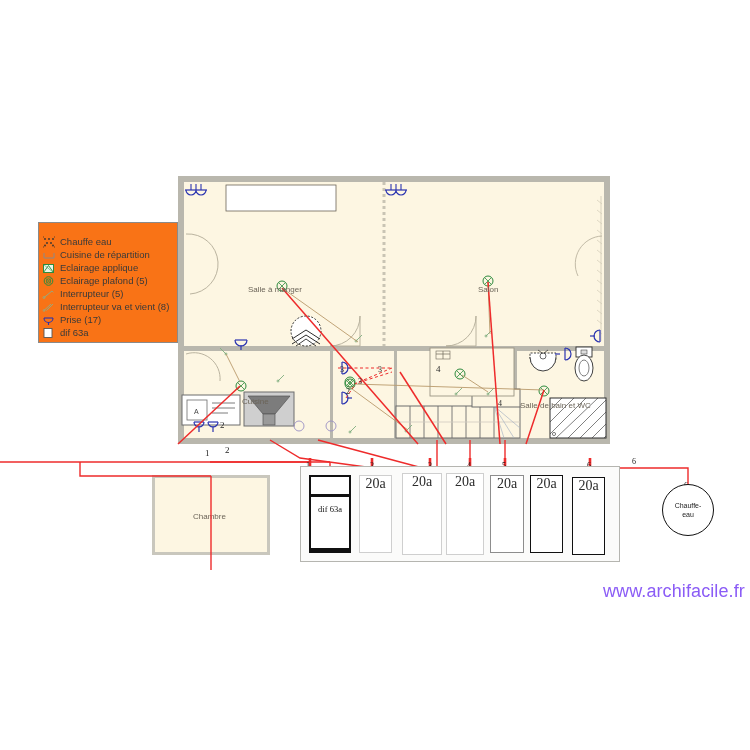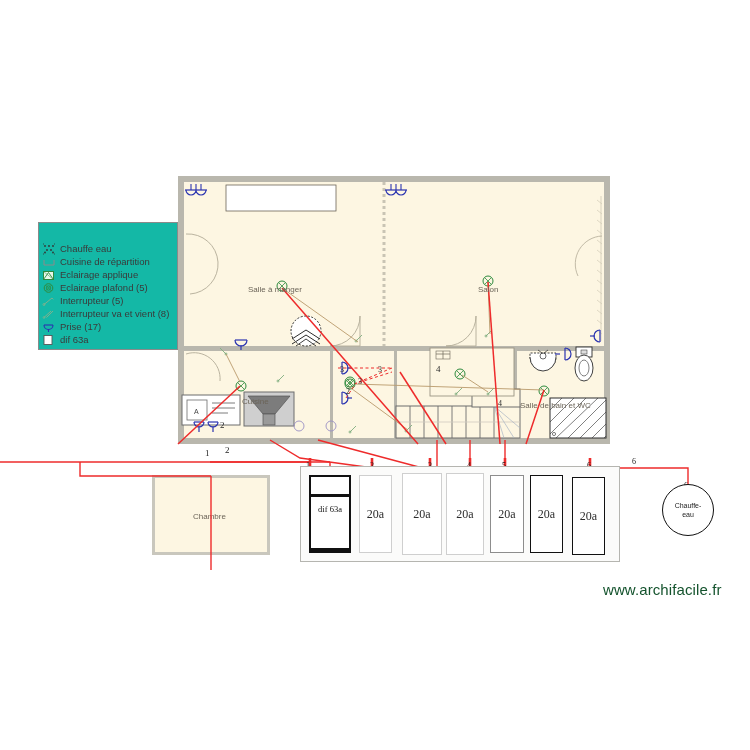--- a/index.html
+++ b/index.html
@@ -8,22 +8,22 @@
     background:#ffffff;
     font-family:"Liberation Sans", sans-serif;
     overflow:hidden;
     position:relative;
   }
   #stage{position:absolute;left:0;top:0;width:750px;height:750px;}
 
   
   #legend{
     position:absolute;left:38px;top:222px;width:140px;
-    background:#14b8a6;border:1px solid #8a8a8a;
-    padding:19px 2px 3px 2px;
+    background:#f97316;border:1px solid #8a8a8a;
+    padding:12px 2px 3px 2px;
     box-sizing:border-box;
   }
   .legend-row{
     display:flex;align-items:center;
     height:13px;line-height:13px;
     font-size:9.5px;color:#333;
     white-space:nowrap;
   }
   .legend-sym{
     width:16px;height:12px;flex:0 0 16px;
@@ -42,22 +42,22 @@
     white-space:nowrap;
   }
 
   
   #panel{
     position:absolute;left:300px;top:466px;width:320px;height:96px;
     background:#fbfbfa;border:1.5px solid #b5b5b0;box-sizing:border-box;
   }
   .breaker{
     position:absolute;background:#ffffff;box-sizing:border-box;
-    display:flex;align-items:center;justify-content:center;
-    font-size:12px;color:#2b2b2b;
+    display:flex;align-items:flex-start;justify-content:center;
+    font-size:14px;color:#2b2b2b;
     font-family:"Liberation Serif", serif;
   }
   .bk-thin{border:1px solid #cfcfcf;}
   .bk-med{border:1px solid #8d8d8d;}
   .bk-thick{border:1.6px solid #111;}
 
   
   #main-breaker{
     position:absolute;left:8px;top:8px;width:42px;height:78px;
     border:2px solid #111;box-sizing:border-box;background:#fff;
@@ -84,21 +84,21 @@
   #chauffe{
     position:absolute;left:662px;top:484px;width:50px;height:50px;
     border:1px solid #111;border-radius:50%;
     display:flex;flex-direction:column;align-items:center;justify-content:center;
     font-size:7px;color:#222;line-height:9px;text-align:center;
     background:#fff;
   }
 
   #watermark{
     position:absolute;left:603px;top:581px;
-    font-size:15px;color:#14532d;letter-spacing:.1px;
+    font-size:18px;color:#8b5cf6;letter-spacing:.1px;
   }
   svg{overflow:visible;}
 </style>
 </head>
 <body>
 
 <div id="stage">
 
   <div id="legend">
 

